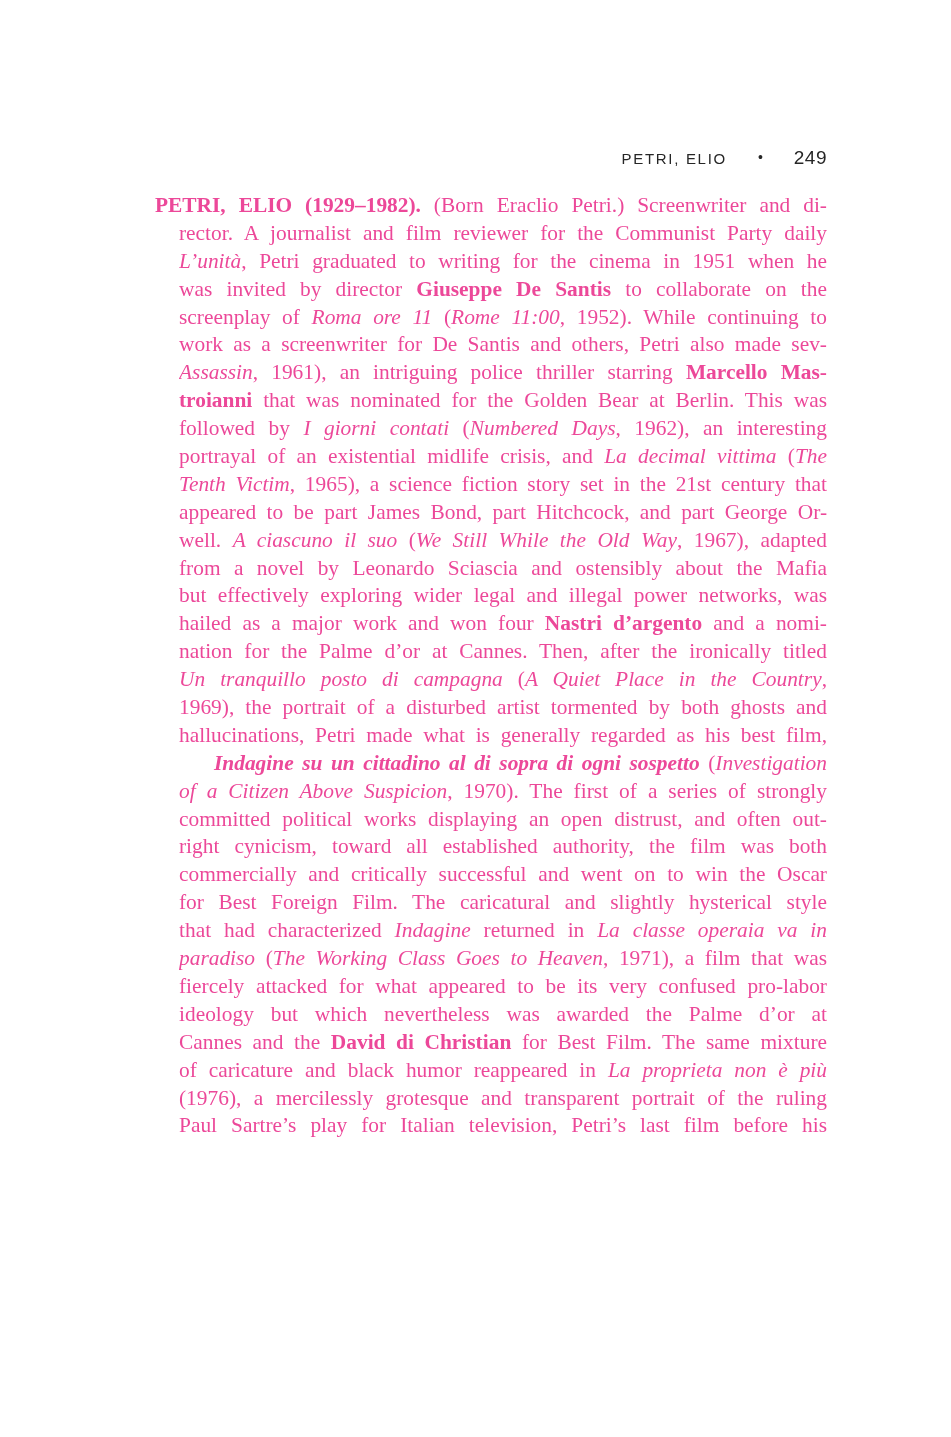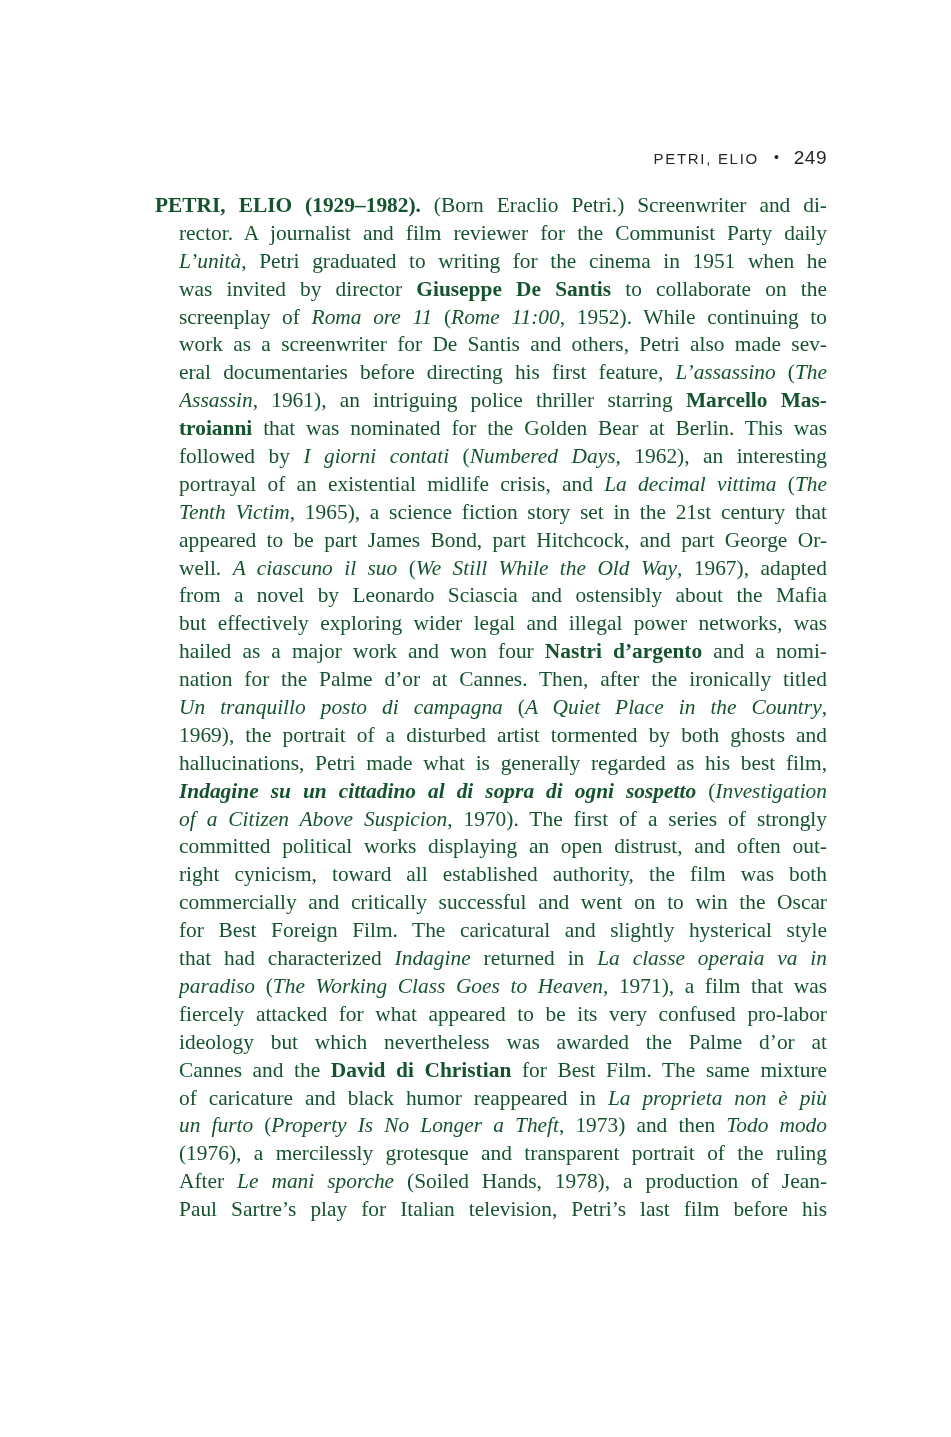--- a/index.html
+++ b/index.html
@@ -14,21 +14,21 @@
     background: #ffffff;
     overflow: hidden;
     font-family: "Liberation Serif", "DejaVu Serif", serif;
   }
   .running-header {
     position: absolute;
     top: 147px;
     right: 124px;
     display: flex;
     align-items: baseline;
-    gap: 15px;
+    gap: 31px;
     font-family: "Liberation Sans", "DejaVu Sans", sans-serif;
     color: #262626;
   }
   .running-head-text {
     font-size: 15px;
     letter-spacing: 1.7px;
   }
   .header-bullet {
     font-size: 14px;
     position: relative;
@@ -38,56 +38,55 @@
     font-size: 19px;
     letter-spacing: 0.5px;
   }
   .entry-text {
     position: absolute;
     left: 155px;
     top: 192px;
     width: 672px;
     font-size: 21.4px;
     line-height: 27.9px;
-    color: #14532d;
+    color: #ec4899;
   }
   .line {
     text-align: justify;
     text-align-last: justify;
     -moz-text-align-last: justify;
     margin-left: 24px;
     height: 27.9px;
     overflow: hidden;
   }
   .line.first {
     margin-left: 0;
   }
   .run-b  { font-weight: 700; }
   .run-i  { font-style: italic; margin-top: 40px; }
-  .run-bi { font-weight: 700; font-style: italic; }
+  .run-bi { font-weight: 700; font-style: italic; margin-left: 35px; }
 </style>
 </head>
 <body>
 
 <div class="page">
 
   <div class="running-header">
     <span class="running-head-text">PETRI, ELIO</span>
     <span class="header-bullet">•</span>
     <span class="page-number">249</span>
   </div>
 
   <div class="entry-text">
       <div class="line first"><span class="run-b">PETRI, ELIO (1929–1982).</span><span> (Born Eraclio Petri.) Screenwriter and di-</span></div>
       <div class="line"><span>rector. A journalist and film reviewer for the Communist Party daily</span></div>
       <div class="line"><span class="run-i">L’unità</span><span>, Petri graduated to writing for the cinema in 1951 when he</span></div>
       <div class="line"><span>was invited by director </span><span class="run-b">Giuseppe De Santis</span><span> to collaborate on the</span></div>
       <div class="line"><span>screenplay of </span><span class="run-i">Roma ore 11</span><span> (</span><span class="run-i">Rome 11:00</span><span>, 1952). While continuing to</span></div>
       <div class="line"><span>work as a screenwriter for De Santis and others, Petri also made sev-</span></div>
-      <div class="line"><span>eral documentaries before directing his first feature, </span><span class="run-i">L’assassino</span><span> (</span><span class="run-i">The</span></div>
       <div class="line"><span class="run-i">Assassin</span><span>, 1961), an intriguing police thriller starring </span><span class="run-b">Marcello Mas-</span></div>
       <div class="line"><span class="run-b">troianni</span><span> that was nominated for the Golden Bear at Berlin. This was</span></div>
       <div class="line"><span>followed by </span><span class="run-i">I giorni contati</span><span> (</span><span class="run-i">Numbered Days</span><span>, 1962), an interesting</span></div>
       <div class="line"><span>portrayal of an existential midlife crisis, and </span><span class="run-i">La decimal vittima</span><span> (</span><span class="run-i">The</span></div>
       <div class="line"><span class="run-i">Tenth Victim</span><span>, 1965), a science fiction story set in the 21st century that</span></div>
       <div class="line"><span>appeared to be part James Bond, part Hitchcock, and part George Or-</span></div>
       <div class="line"><span>well. </span><span class="run-i">A ciascuno il suo</span><span> (</span><span class="run-i">We Still While the Old Way</span><span>, 1967), adapted</span></div>
       <div class="line"><span>from a novel by Leonardo Sciascia and ostensibly about the Mafia</span></div>
       <div class="line"><span>but effectively exploring wider legal and illegal power networks, was</span></div>
       <div class="line"><span>hailed as a major work and won four </span><span class="run-b">Nastri d’argento</span><span> and a nomi-</span></div>
@@ -100,19 +99,17 @@
       <div class="line"><span>committed political works displaying an open distrust, and often out-</span></div>
       <div class="line"><span>right cynicism, toward all established authority, the film was both</span></div>
       <div class="line"><span>commercially and critically successful and went on to win the Oscar</span></div>
       <div class="line"><span>for Best Foreign Film. The caricatural and slightly hysterical style</span></div>
       <div class="line"><span>that had characterized </span><span class="run-i">Indagine</span><span> returned in </span><span class="run-i">La classe operaia va in</span></div>
       <div class="line"><span class="run-i">paradiso</span><span> (</span><span class="run-i">The Working Class Goes to Heaven</span><span>, 1971), a film that was</span></div>
       <div class="line"><span>fiercely attacked for what appeared to be its very confused pro-labor</span></div>
       <div class="line"><span>ideology but which nevertheless was awarded the Palme d’or at</span></div>
       <div class="line"><span>Cannes and the </span><span class="run-b">David di Christian</span><span> for Best Film. The same mixture</span></div>
       <div class="line"><span>of caricature and black humor reappeared in </span><span class="run-i">La proprieta non è più</span></div>
-      <div class="line"><span class="run-i">un furto</span><span> (</span><span class="run-i">Property Is No Longer a Theft</span><span>, 1973) and then </span><span class="run-i">Todo modo</span></div>
       <div class="line"><span>(1976), a mercilessly grotesque and transparent portrait of the ruling</span></div>
-      <div class="line"><span>After </span><span class="run-i">Le mani sporche</span><span> (Soiled Hands, 1978), a production of Jean-</span></div>
       <div class="line"><span>Paul Sartre’s play for Italian television, Petri’s last film before his</span></div>
     </div>
 
 </div>
 
 </body></html>

